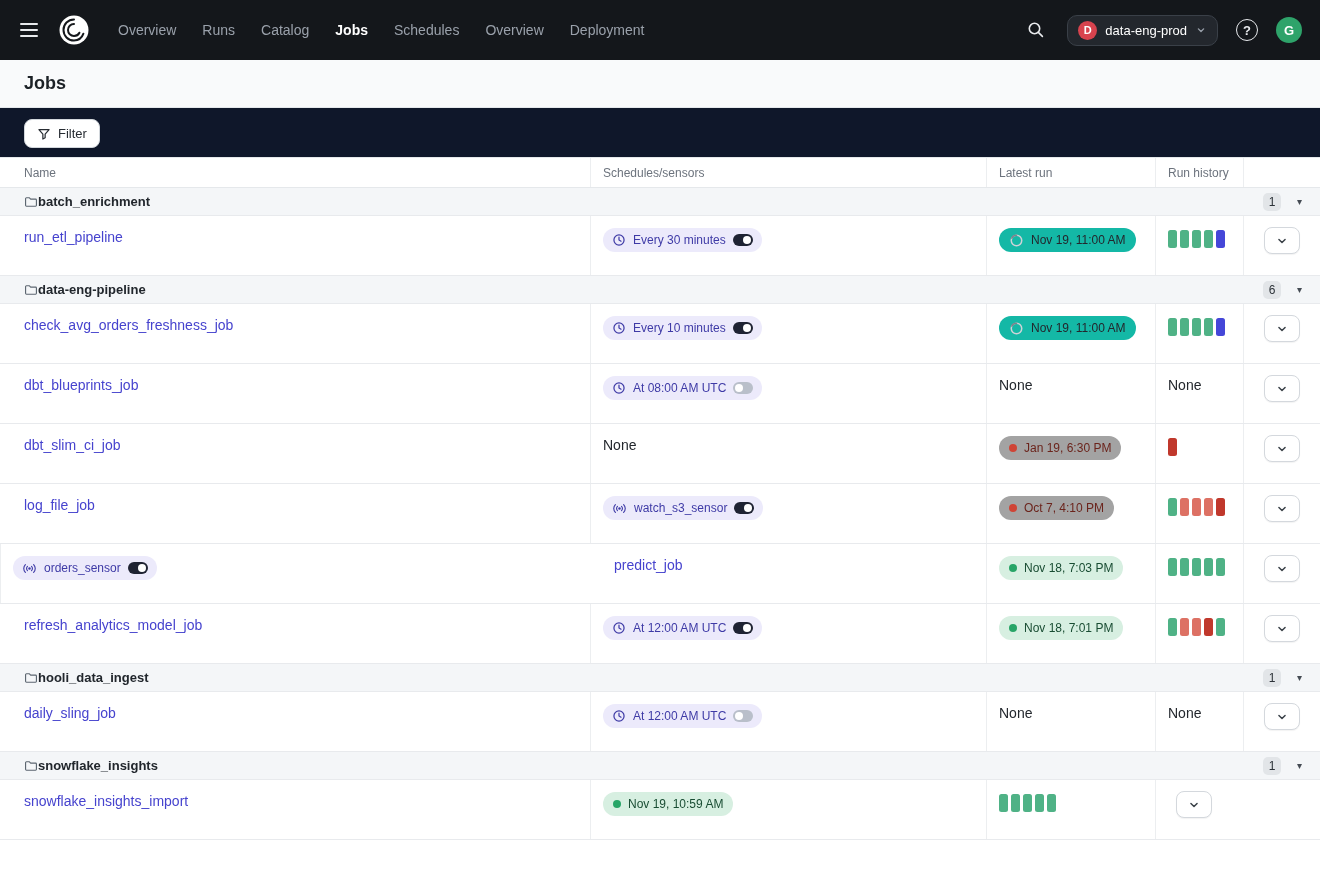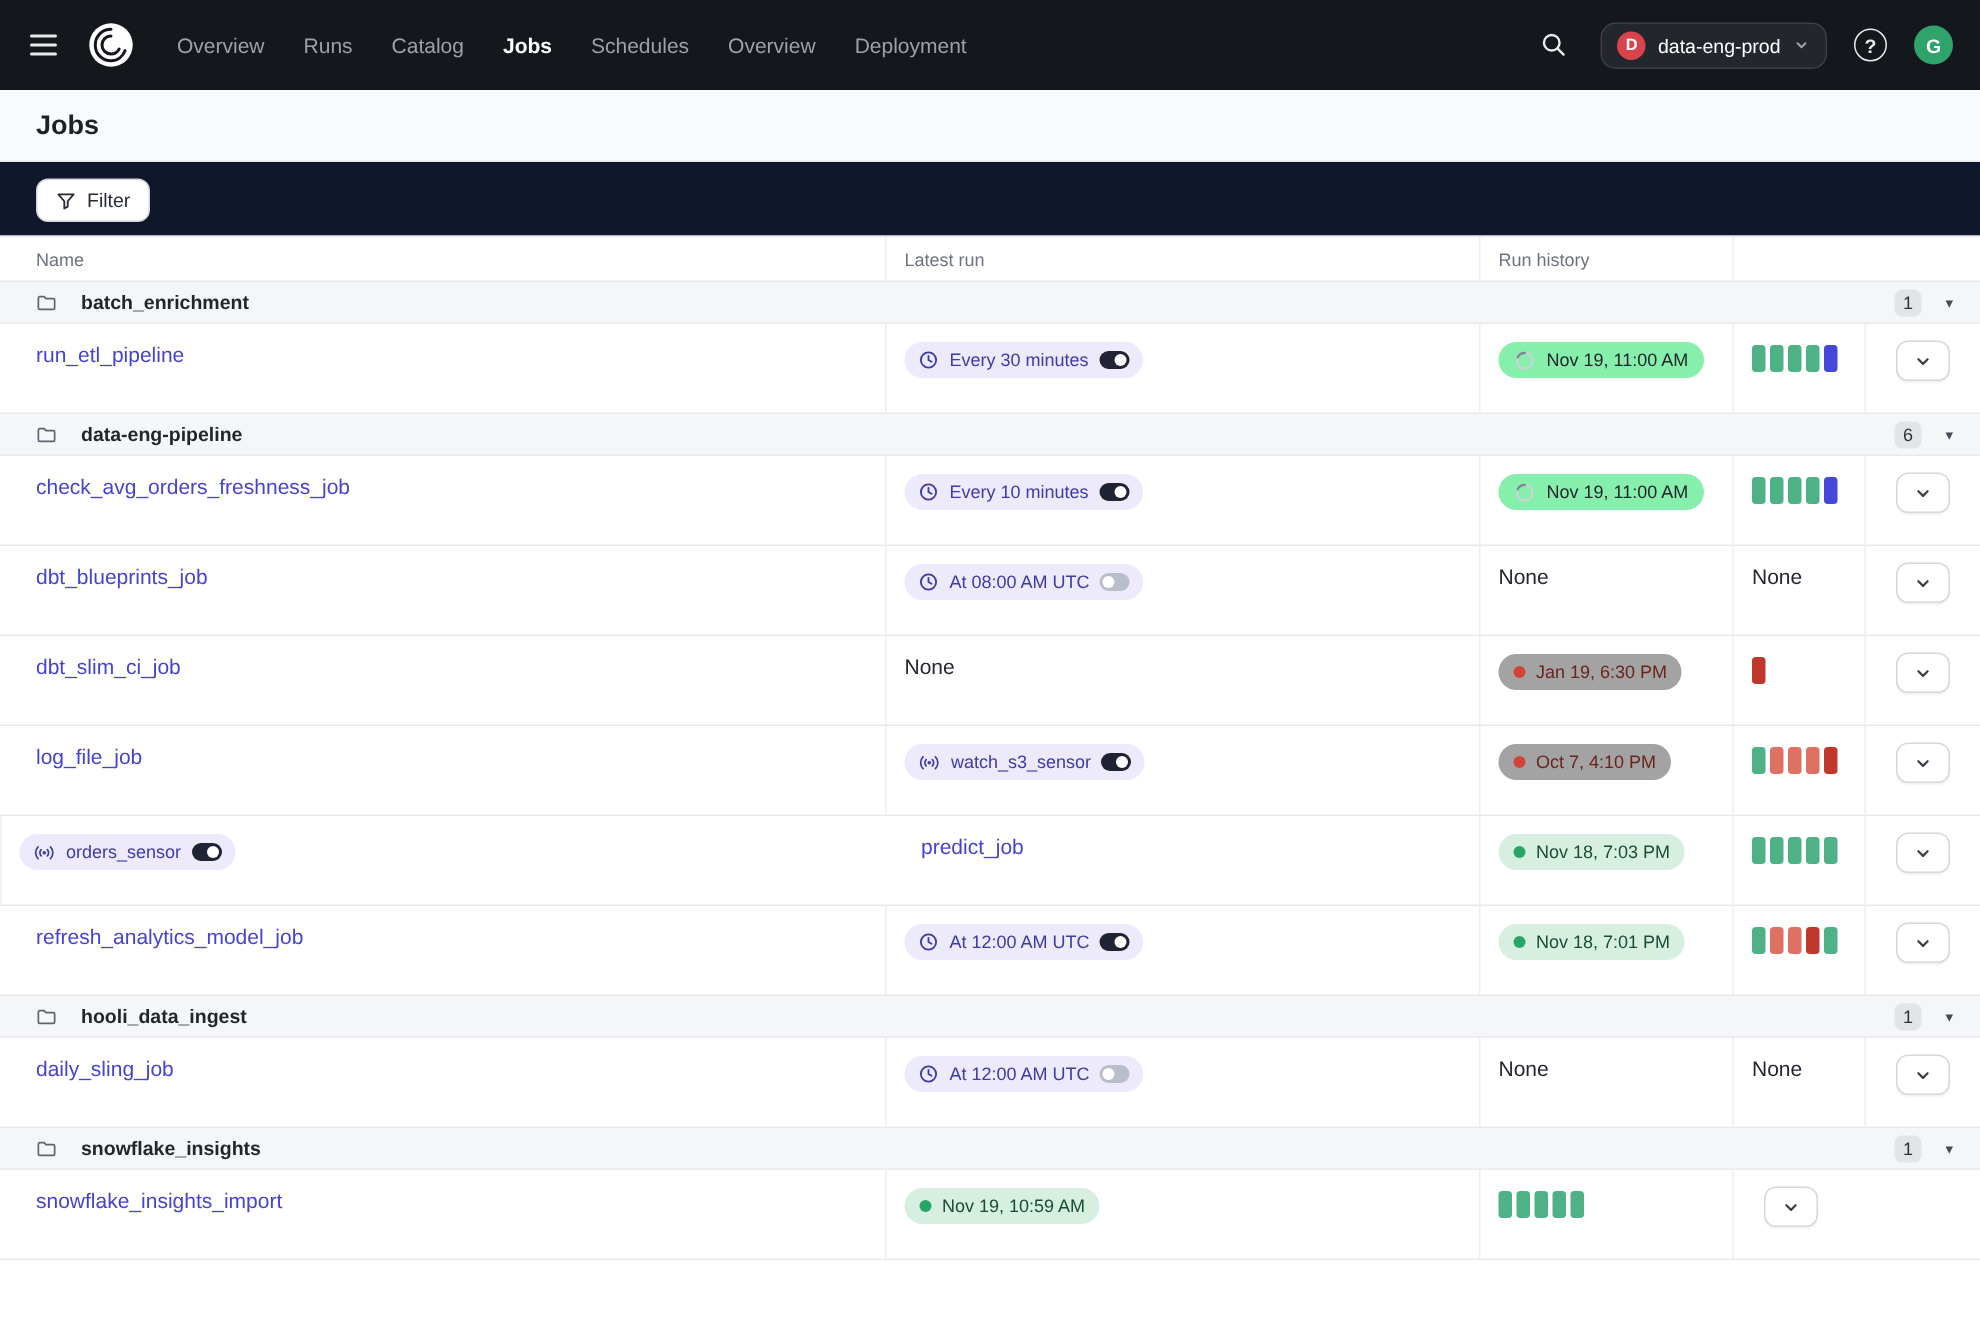--- a/index.html
+++ b/index.html
@@ -58,21 +58,21 @@
     height:31px; align-items:center; color:#6c737d; font-size:12px;
   }
   .th { padding:0 12px; height:100%; display:flex; align-items:center; }
   .th.first { padding-left:24px; }
   .th:not(.first) { border-left:1px solid #eceef0; }
   .group-row {
     height:28px; background:#f4f6f8; border-bottom:1px solid #e8eaed;
     display:flex; justify-content:space-between; align-items:center;
     padding:0 18px 0 24px; cursor:pointer;
   }
-  .g-left { display:flex; align-items:center; gap:16px; }
+  .g-left { display:flex; align-items:center; gap:0; }
   .g-name { font-size:13px; font-weight:700; color:#21262c; }
   .g-right { display:flex; align-items:center; }
   .count-badge {
     min-width:18px; height:18px; background:#e2e5e8; border-radius:5px; padding:0 4px;
     font-size:12px; color:#2c3238; display:flex; align-items:center; justify-content:center;
   }
   .caret { color:#454c54; font-size:10px; margin-left:16px; }
   .row {
     display:grid; grid-template-columns:590px 396px 169px 88px 77px;
     border-bottom:1px solid #e8eaed; height:60px;
@@ -90,21 +90,21 @@
   .toggle { width:20px; height:12px; border-radius:6px; position:relative; display:inline-block; cursor:pointer; }
   .toggle.on { background:#1f2333; }
   .toggle.off { background:#b9bfca; }
   .toggle .knob { position:absolute; top:2px; width:8px; height:8px; border-radius:50%; background:#fff; }
   .toggle.on .knob { right:2px; }
   .toggle.off .knob { left:2px; }
   .badge {
     display:inline-flex; align-items:center; gap:7px; height:24px; padding:0 10px;
     border-radius:12px; font-size:12px; cursor:pointer; color:#23272d;
   }
-  .badge.neutral { background:#86efac; }
+  .badge.neutral { background:#14b8a6; }
   .badge.failure { background:#a3a3a3; color:#6b241c; }
   .badge.success { background:#d7efe1; color:#194d33; }
   .dot { width:8px; height:8px; border-radius:50%; display:inline-block; }
   .dot.failure { background:#cf4436; }
   .dot.success { background:#27a567; }
   .bars { display:inline-flex; gap:3px; margin-top:2px; cursor:pointer; }
   .bar { width:9px; height:18px; border-radius:2.5px; }
   .expand-cell { padding-top:11px; padding-left:20px; }
   .expand-btn {
     width:36px; height:27px; border:1px solid #d4d8dd; border-radius:8px; background:#fff;
@@ -169,20 +169,21 @@
           <path d="M2.2 3h11.6L9.3 8.2v4.1l-2.6 1.4V8.2z"></path>
         </svg>
     </span>
     <span>Filter</span>
   </button>
 </div>
 
 <div>
   <div class="thead" id="thead">
       <div class="th first">Name</div>
+      <div class="th">Schedules/sensors</div>
       <div class="th">Latest run</div>
       <div class="th">Run history</div>
       <div class="th"></div>
     </div>
   <div id="tbody">
       <div class="group-row">
         <span class="g-left">
           <span style="display:flex">
             <svg width="14" height="14" viewBox="0 0 16 16" fill="none" stroke="#5c6670" stroke-width="1.3" stroke-linejoin="round">
               <path d="M1.8 4.2c0-.55.45-1 1-1h3.4l1.4 1.5h5.6c.55 0 1 .45 1 1v6.1c0 .55-.45 1-1 1H2.8c-.55 0-1-.45-1-1z"></path>

